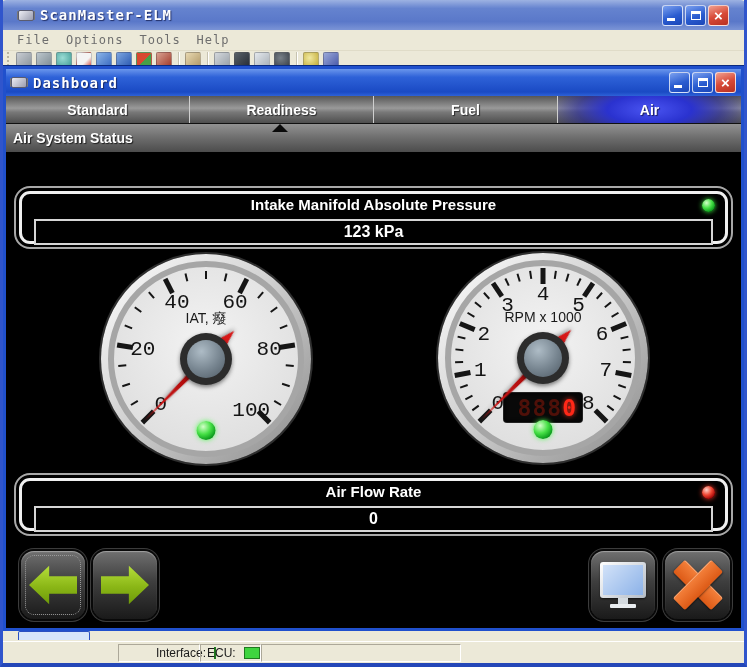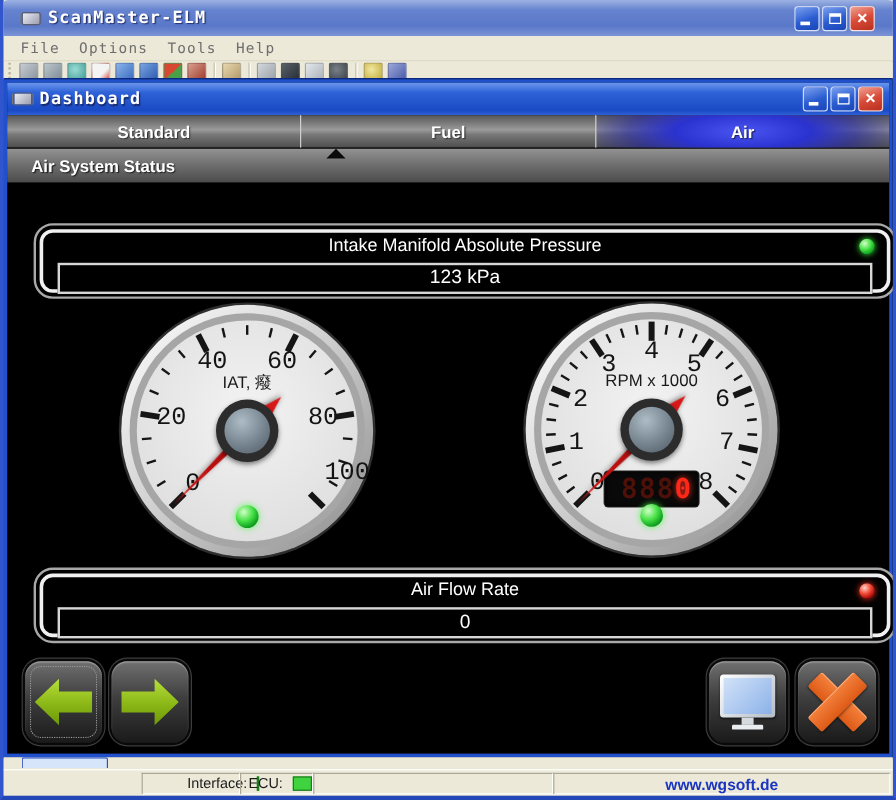--- a/index.html
+++ b/index.html
@@ -83,27 +83,27 @@
     background:radial-gradient(ellipse 72% 170% at 50% 50%, #4a55f2 0%, #2a32cf 32%, rgba(28,30,160,.55) 55%, rgba(20,20,120,0) 78%);
   }
   .readiness-tri {
     position:absolute; left:266px; top:55px; width:0; height:0; z-index:4;
     border-left:8px solid transparent; border-right:8px solid transparent; border-bottom:8px solid #0a0a0a;
   }
   
   .section-header {
     position:absolute; left:0; top:55px; width:735px; height:28px;
     background:linear-gradient(180deg,#929292,#6e6e6e 48%,#4c4c4c);
-    color:#fff; font-weight:bold; font-size:14px; line-height:28px; padding-left:20px;
+    color:#fff; font-weight:bold; font-size:14px; line-height:28px; padding-left:7px;
     text-shadow:1px 1px 1px rgba(0,0,0,.7);
   }
   
   .panel {
-    position:absolute; left:22px; width:719px; height:63px;
-    background:#000; border:2px solid #a8a8a8; border-radius:16px; padding:3px;
+    position:absolute; left:8px; width:719px; height:63px;
+    background:#000; border:2px solid #a8a8a8; border-radius:16px; padding:3px;font-weight:bold;
   }
   .panel-inner {
     position:relative; width:100%; height:100%;
     border:3px solid #f0f0f0; border-radius:11px; background:#000;
   }
   .panel-title { text-align:center; color:#fff; font-size:15px; margin-top:2px; }
   .panel-led { position:absolute; right:10px; top:5px; width:13px; height:13px; border-radius:50%; }
   .led-green { background:radial-gradient(circle at 35% 30%, #d2ffc8 0%, #46e046 42%, #0fa01f 72%, #086810 100%);
     box-shadow:0 0 5px rgba(70,255,70,.9); }
   .led-red { background:radial-gradient(circle at 35% 30%, #ffd2c8 0%, #f04632 42%, #a80a0a 72%, #680404 100%);
@@ -271,20 +271,21 @@
             <div class="g-max"></div>
           </div>
         <div class="wbtn close">
             <div class="g-close">×</div>
           </div>
       </div>
     </div>
 
     <div class="tabbar">
       <div class="tab">Standard</div>
+      <div class="tab">Readiness</div>
       <div class="tab">Fuel</div>
       <div class="tab active">Air</div>
     </div>
     <div class="readiness-tri"></div>
 
     <div class="section-header">Air System Status</div>
 
     <div class="panel" style="top:117px">
       <div class="panel-inner">
         <div class="panel-title">Intake Manifold Absolute Pressure</div>
@@ -315,21 +316,21 @@
         <div class="tick" style="width: 5px; height: 16px; transform: translate(-50%, -50%) rotate(81deg) translateY(-82px);"></div>
         <div class="tick" style="width: 2px; height: 8px; transform: translate(-50%, -50%) rotate(94.5deg) translateY(-84px);"></div>
         <div class="tick" style="width: 2px; height: 8px; transform: translate(-50%, -50%) rotate(108deg) translateY(-84px);"></div>
         <div class="tick" style="width: 2px; height: 8px; transform: translate(-50%, -50%) rotate(121.5deg) translateY(-84px);"></div>
         <div class="tick" style="width: 5px; height: 16px; transform: translate(-50%, -50%) rotate(135deg) translateY(-82px);"></div>
         <span class="glabel" style="left: 59.7452px; top: 150.255px;">0</span>
         <span class="glabel" style="left: 41.7879px; top: 94.9882px;">20</span>
         <span class="glabel" style="left: 75.9446px; top: 47.9756px;">40</span>
         <span class="glabel" style="left: 134.055px; top: 47.9756px;">60</span>
         <span class="glabel" style="left: 168.212px; top: 94.9882px;">80</span>
-        <span class="glabel" style="left: 150.255px; top: 141px; margin-left: 38px;">100</span>
+        <span class="glabel" style="left: 150.255px; top: 156px;">100</span>
         <div class="gcaption">IAT, 癈</div>
         <div class="needle" style="transform: rotate(-135deg);">
           <div class="needle-pointer" style="background: linear-gradient(rgb(216, 24, 24), rgb(160, 8, 8));"></div>
           <div class="needle-tail" style="border-top-color: rgb(216, 24, 24);"></div>
         </div>
         <div class="hub"></div>
         <div class="gauge-led led-green"></div>
       </div>
     <div class="gauge" id="gauge-rpm" style="left:432px; top:184px">
         <div class="gauge-face"></div>
@@ -424,18 +425,15 @@
   <div class="statusbar">
     <div class="sb-cell" style="left:115px; width:82px;padding-left:32px;">
       <span style="margin-left:5px">Interface:</span>
       <span class="ind" style="margin-left:8px"></span>
     </div>
     <div class="sb-cell" style="left:197px; width:61px;">
       <span style="margin-left:6px">ECU:</span>
       <span class="ind" style="margin-left:8px"></span>
     </div>
     <div class="sb-cell" style="left:258px; width:200px;"></div>
-    <div class="sb-cell" style="left:458px; width:281px;">
-      <span class="sb-link">www.wgsoft.de</span>
-    </div>
   </div>
 
 </div>
 
 </body></html>

